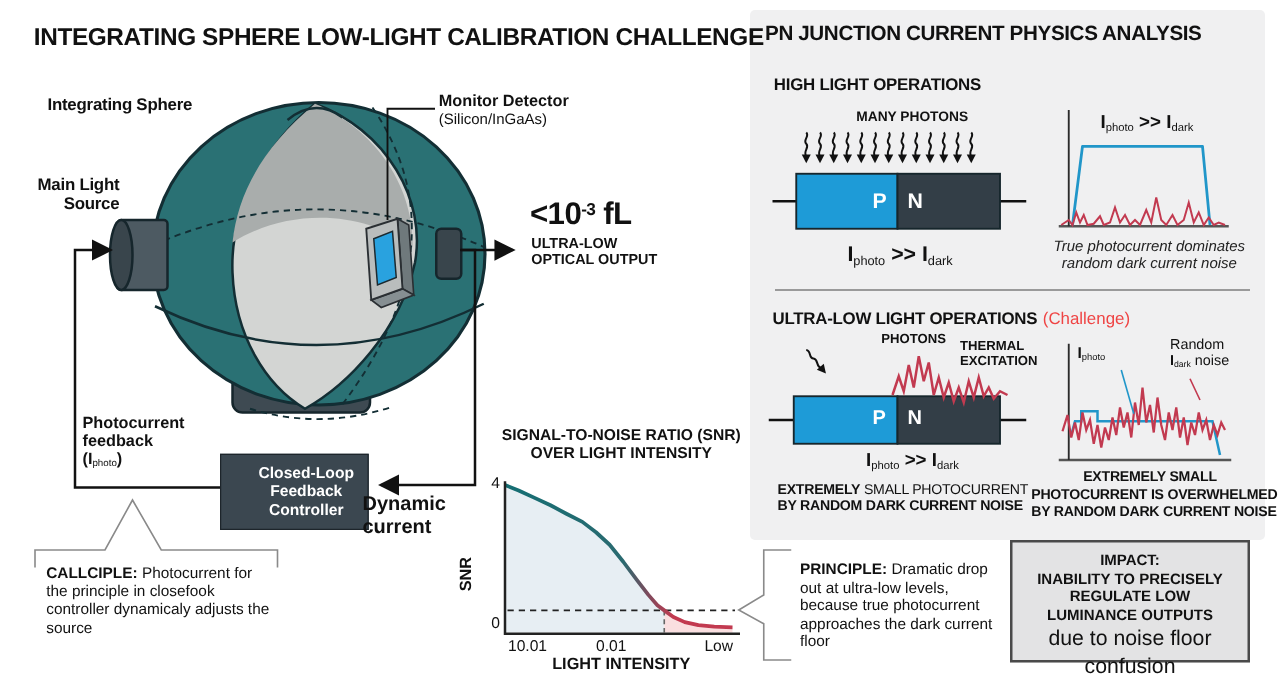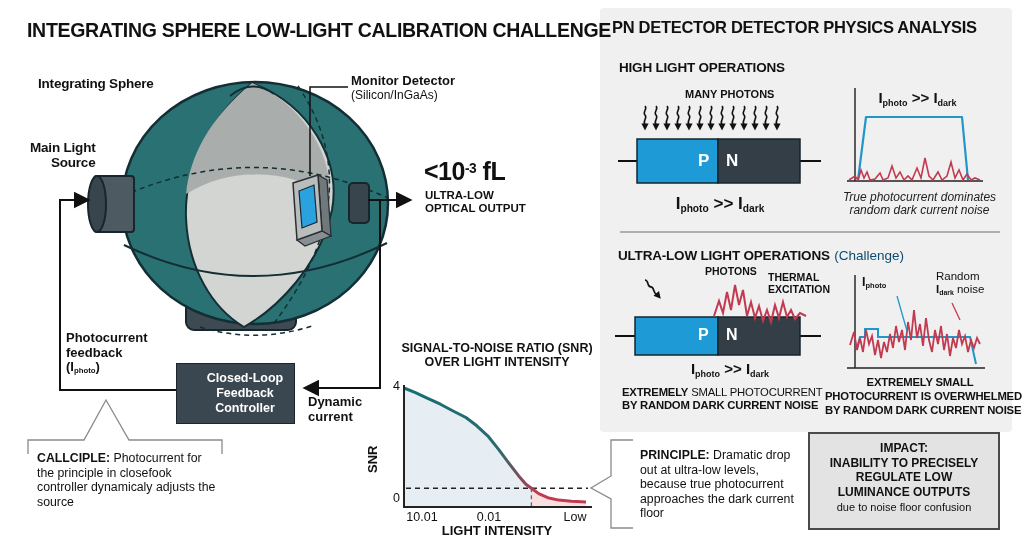--- a/index.html
+++ b/index.html
@@ -2,35 +2,35 @@
 <html><head>
 <meta charset="utf-8">
 <style>
   html,body{margin:0;padding:0;background:#ffffff;}
   #canvas{position:relative;width:1024px;height:559px;background:#fff;overflow:hidden;
           font-family:"Liberation Sans",sans-serif;color:#111;}
   .abs{position:absolute;}
   .t{position:absolute;white-space:nowrap;line-height:1.12;}
   .b{font-weight:bold;}
   .ctr{text-align:center;}
-  .sub{font-size:0.6em;font-weight:bold;vertical-align:-0.28em;}
+  .sub{font-size:0.6em;font-weight:normal;vertical-align:-0.28em;}
   .sup{font-size:0.55em;vertical-align:0.5em;font-weight:bold;}
   #main-title{left:27px;top:20px;font-size:19.5px;font-weight:bold;letter-spacing:-0.3px;}
   #panel-title{left:612px;top:18px;font-size:16.5px;font-weight:bold;letter-spacing:-0.3px;}
   .h2{font-size:13.5px;font-weight:bold;letter-spacing:-0.2px;text-align:right;}
   .small-b{font-size:10.5px;font-weight:bold;padding-left:16px;}
   .cap{font-size:12px;color:#222;font-style:italic;}
   .capb{font-size:11.3px;font-weight:bold;letter-spacing:-0.2px;}
   .eq{font-size:17px;font-weight:bold;}
   .eq2{font-size:15px;font-weight:bold;}
   #right-panel{left:600px;top:8px;width:412px;height:424px;background:#f0f0f1;border-radius:4px;}
   #impact-box{left:808px;top:432px;width:192px;height:98px;background:#e3e3e4;border:2px solid #4a4a4a;
               box-sizing:border-box;text-align:center;padding-top:7px;}
   #impact-box .l{font-size:12px;font-weight:bold;line-height:1.22;}
-  #impact-box .n{font-size:11px;line-height:1.3;}
+  #impact-box .n{font-size:17px;line-height:1.3;}
   #controller-box{left:176px;top:363px;width:119px;height:61px;background:#3b4750;border:1px solid #1d252b;
                   box-sizing:border-box;color:#fff;text-align:center;font-size:12.5px;font-weight:bold;
                   display:flex;flex-direction:column;justify-content:center;line-height:1.2;padding-left:19px;}
   .callout-text{position:absolute;font-size:12.3px;line-height:1.18;white-space:normal;}
   #snr-ylabel{left:366px;top:473px;font-size:13px;font-weight:bold;transform:rotate(-90deg);transform-origin:left top;}
 </style>
 </head>
 <body>
 
 <div id="canvas">
@@ -167,54 +167,54 @@
     <div>feedback</div>
     <div><span>(I</span><span class="sub">photo</span><span>)</span></div>
   </div>
 
   <div class="abs" id="controller-box">
     <div>Closed-Loop</div>
     <div>Feedback</div>
     <div>Controller</div>
   </div>
 
-  <div class="t b" style="left:308px;top:395px;font-size:13px">
+  <div class="t b" style="left:290px;top:395px;font-size:16px">
     <div>Dynamic</div>
     <div>current</div>
   </div>
 
   <div class="callout-text" style="left:37px;top:451px;width:180px">
     <span class="b">CALLCIPLE:</span><span> Photocurrent for the principle in closefook controller dynamicaly adjusts the source</span>
   </div>
 
   <div class="t b ctr" style="left:387px;top:341px;width:220px;font-size:12.5px">
     <div>SIGNAL-TO-NOISE RATIO (SNR)</div>
     <div>OVER LIGHT INTENSITY</div>
   </div>
   <div class="t" style="left:386px;top:379px;width:14px;text-align:right;font-size:12.5px">4</div>
   <div class="t" style="left:386px;top:491px;width:14px;text-align:right;font-size:12.5px">0</div>
   <div class="t" id="snr-ylabel">SNR</div>
   <div class="t ctr" style="left:397px;top:510px;width:50px;font-size:12.5px">10.01</div>
   <div class="t ctr" style="left:464px;top:510px;width:50px;font-size:12.5px">0.01</div>
   <div class="t ctr" style="left:550px;top:510px;width:50px;font-size:12.5px">Low</div>
   <div class="t b ctr" style="left:397px;top:524px;width:200px;font-size:13px">LIGHT INTENSITY</div>
 
-  <div class="t" id="panel-title">PN DETECTOR DETECTOR PHYSICS ANALYSIS</div>
+  <div class="t" id="panel-title">PN JUNCTION CURRENT PHYSICS ANALYSIS</div>
   <div class="t h2" style="left:619px;top:60px">HIGH LIGHT OPERATIONS</div>
   <div class="t small-b" style="left:669px;top:88px;font-size:11px">MANY PHOTONS</div>
   <div class="t b" style="left:698px;top:151px;font-size:17px;color:#fff">P</div>
   <div class="t b" style="left:726px;top:151px;font-size:17px;color:#fff">N</div>
   <div class="t eq ctr" style="left:640px;top:194px;width:160px"><span>I</span><span class="sub">photo</span> <span>&gt;&gt;</span> <span>I</span><span class="sub">dark</span></div>
   <div class="t b ctr" style="left:855px;top:90px;width:125px;font-size:15px"><span>I</span><span class="sub">photo</span> <span>&gt;&gt;</span> <span>I</span><span class="sub">dark</span></div>
   <div class="t cap ctr" style="left:832px;top:191px;width:175px">
     <div>True photocurrent dominates</div>
     <div>random dark current noise</div>
   </div>
 
-  <div class="t" style="left:618px;top:246px"><span class="h2">ULTRA-LOW LIGHT OPERATIONS</span> <span style="font-size:13.5px;color:#0c4a6e">(Challenge)</span></div>
+  <div class="t" style="left:618px;top:246px"><span class="h2">ULTRA-LOW LIGHT OPERATIONS</span> <span style="font-size:13.5px;color:#ef4444">(Challenge)</span></div>
   <div class="t small-b" style="left:689px;top:266px">PHOTONS</div>
   <div class="t small-b" style="left:752px;top:272px">
     <div>THERMAL</div>
     <div>EXCITATION</div>
   </div>
   <div class="t b" style="left:698px;top:326px;font-size:16px;color:#fff">P</div>
   <div class="t b" style="left:726px;top:326px;font-size:16px;color:#fff">N</div>
   <div class="t eq2 ctr" style="left:650px;top:361px;width:160px"><span>I</span><span class="sub">photo</span> <span>&gt;&gt;</span> <span>I</span><span class="sub">dark</span></div>
   <div class="t ctr" style="left:622px;top:386px;width:196px;font-size:11.3px;letter-spacing:-0.2px">
     <div><span class="b">EXTREMELY</span><span> SMALL PHOTOCURRENT</span></div>

